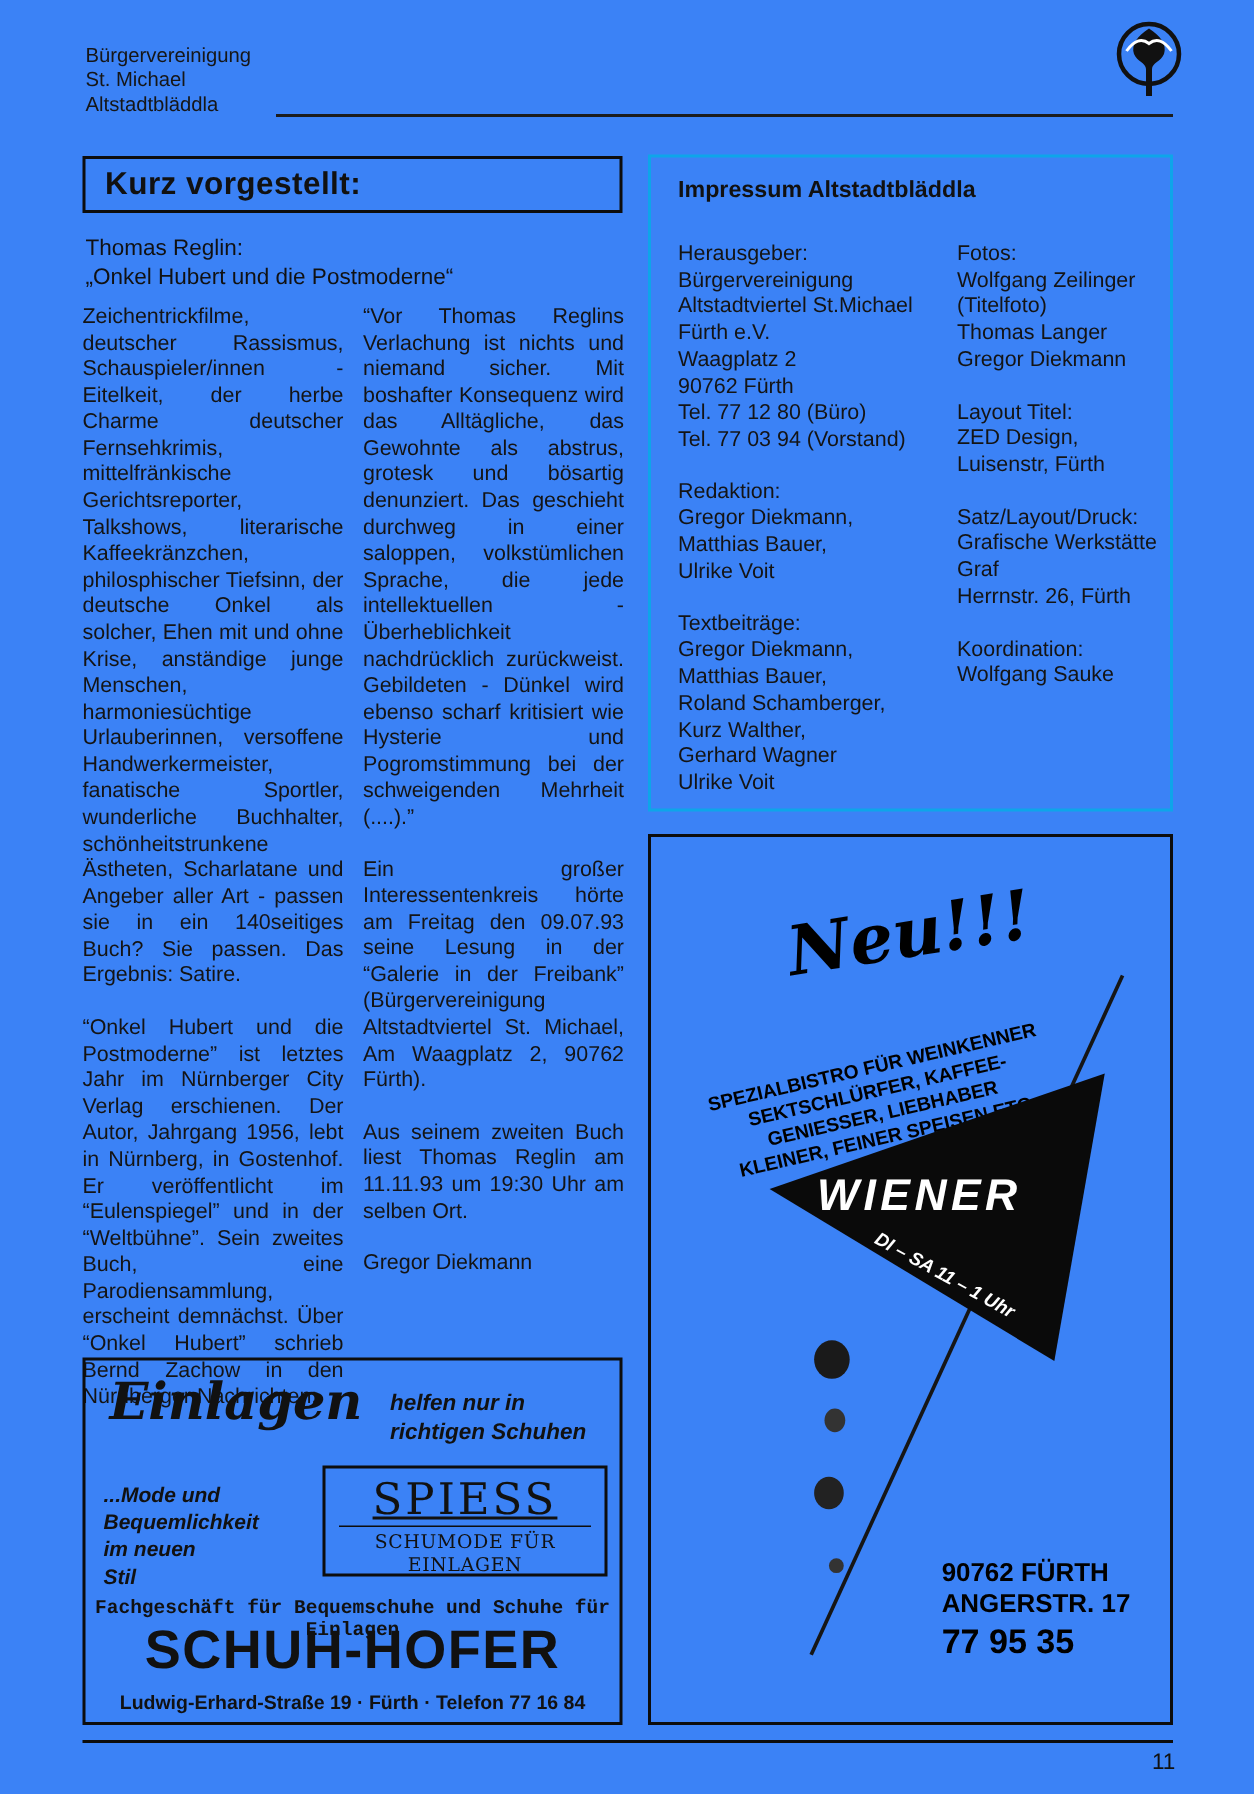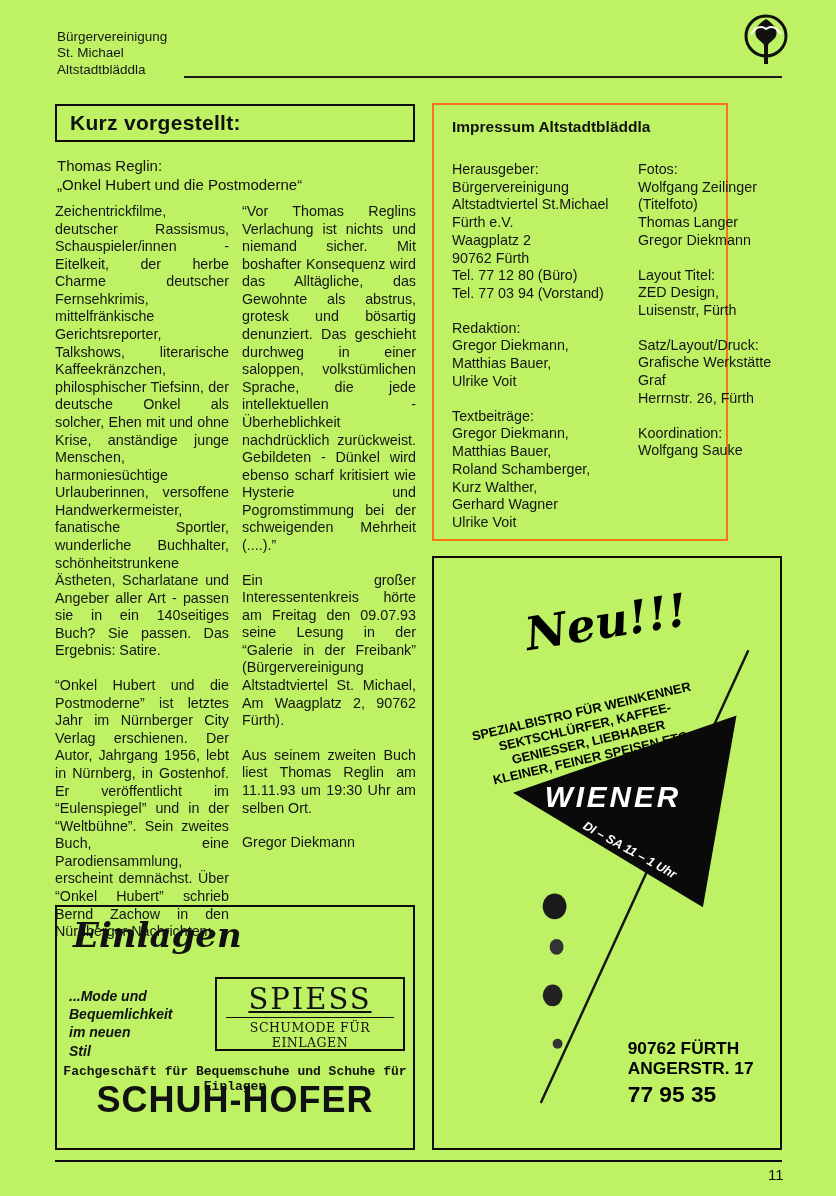--- a/index.html
+++ b/index.html
@@ -1,21 +1,21 @@
 <!DOCTYPE html>
 <html><head>
 <meta charset="utf-8">
 <style>
   * { box-sizing: border-box; margin: 0; padding: 0; }
   html, body { background: #ffffff; }
   .page {
     position: relative;
     width: 836px;
     height: 1196px;
-    background: #bef264;
+    background: #3b82f6;
     color: #111;
     font-family: "Liberation Sans", sans-serif;
     overflow: hidden;
   }
   
   .masthead {
     position: absolute; left: 57px; top: 29px;
     font-size: 13.5px; line-height: 1.22; color: #161616;
   }
   .header-rule {
@@ -40,22 +40,22 @@
     position: absolute; top: 203px; width: 174px;
     font-size: 14.3px; line-height: 1.23; text-align: justify;
     color: #141414;
   }
   .article-col-1 { left: 55px; }
   .article-col-2 { left: 242px; }
   .article-col p { margin: 0 0 17px 0; }
   .byline { margin-top: 8px; text-align: left; }
   
   .impressum {
-    position: absolute; left: 432px; top: 103px; width: 296px; height: 438px;
-    border: 2px solid #f97316;
+    position: absolute; left: 432px; top: 103px; width: 350px; height: 438px;
+    border: 2px solid #0ea5e9;
   }
   .imp-title {
     position: absolute; left: 18px; top: 13px;
     font-weight: bold; font-size: 15.5px;
   }
   .imp-col { position: absolute; top: 56px; font-size: 14.3px; line-height: 1.24; color: #141414; }
   .imp-col-left  { left: 18px;  width: 182px; }
   .imp-col-right { left: 204px; width: 140px; }
   .imp-section { margin-bottom: 17px; }
   
@@ -218,31 +218,36 @@
       <ellipse cx="120" cy="441" rx="10" ry="11" fill="#222222"></ellipse>
       <ellipse cx="125" cy="490" rx="5" ry="5" fill="#333333"></ellipse>
       <text class="w-sans-b" x="196" y="500" font-size="17.5">90762 FÜRTH</text>
       <text class="w-sans-b" x="196" y="521" font-size="17.5">ANGERSTR. 17</text>
       <text class="w-sans-b" x="196" y="549" font-size="23">77 95 35</text>
     </svg>
   </div>
 
   <div class="schuh-box">
     <div class="einlagen">Einlagen</div>
+    <div class="claim">
+      <div>helfen nur in</div>
+      <div>richtigen Schuhen</div>
+    </div>
     <div class="mode">
       <div>...Mode und</div>
       <div>Bequemlichkeit</div>
       <div>im neuen</div>
       <div>Stil</div>
     </div>
     <div class="spiess-box">
       <div class="spiess-name">SPIESS</div>
       <div class="spiess-rule"></div>
       <div class="spiess-sub">SCHUMODE FÜR EINLAGEN</div>
     </div>
     <div class="fachgeschaeft">Fachgeschäft für Bequemschuhe und Schuhe für Einlagen</div>
     <div class="schuh-name">SCHUH-HOFER</div>
+    <div class="schuh-address">Ludwig-Erhard-Straße 19 · Fürth · Telefon 77 16 84</div>
   </div>
 
   <div class="bottom-rule"></div>
   <div class="page-number">11</div>
 
 </div>
 
 </body></html>

